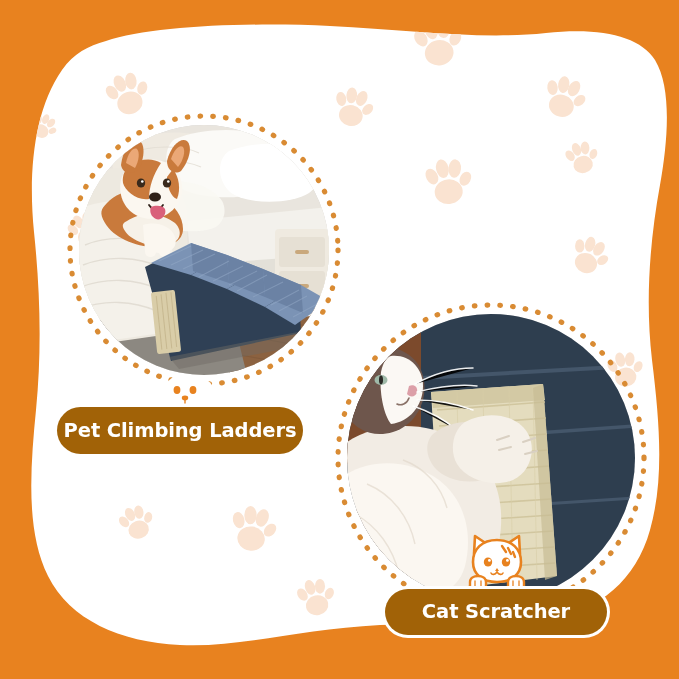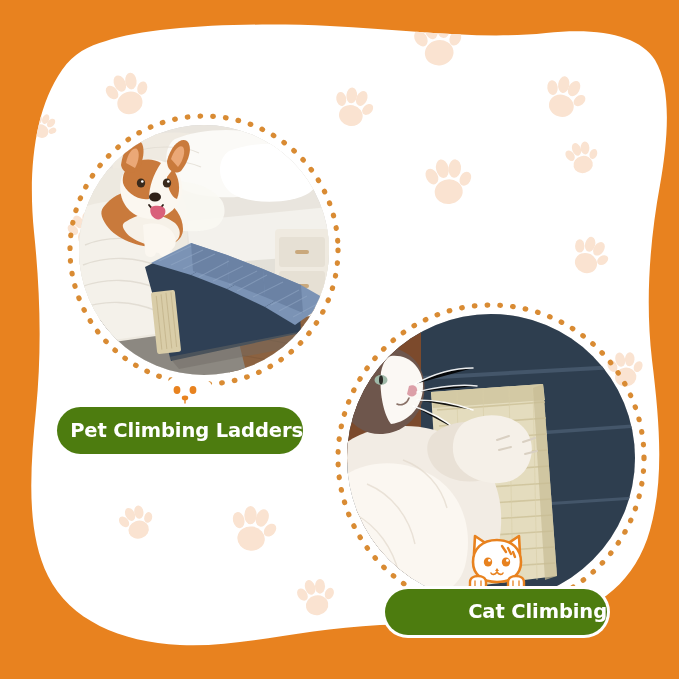--- a/index.html
+++ b/index.html
@@ -35,23 +35,23 @@
   #photo1{left:79px;top:125px;width:250px;height:250px;}
   #ring1{left:62px;top:108px;width:284px;height:284px;}
   #photo2{left:347px;top:314px;width:288px;height:288px;}
   #ring2{left:330px;top:297px;width:322px;height:322px;}
 
   .photo-inner{position:absolute;inset:0;}
 
   
   .badge{
     position:absolute;z-index:9;
-    background:#4d7c0f;
+    background:#a16207;
     border-radius:999px;
-    display:flex;align-items:center;justify-content:flex-end;
+    display:flex;align-items:center;justify-content:center;
     color:#FFFFFF;
     font-weight:bold;
     box-shadow:0 0 0 3px #ffffff;
   }
   #badge1{left:57px;top:407px;width:246px;height:47px;font-size:19.5px;}
   #badge2{left:385px;top:589px;width:222px;height:46px;font-size:19.5px;}
   .badge span{position:relative;top:-0.5px;letter-spacing:-0.1px;}
 
   .mascot{position:absolute;z-index:8;}
   #dog-mascot{left:152px;top:371px;width:66px;height:46px;}
@@ -380,16 +380,16 @@
     <path d="M42 50 C42 46 46 44 50 44 C54 44 58 46 58 50 L58 58 L42 58 Z" fill="#FFFFFF" stroke="#E8821F" stroke-width="2.4"></path>
     <g stroke="#E8821F" stroke-width="1.3" stroke-linecap="round">
       <line x1="9" y1="49" x2="9" y2="54"></line>
         <line x1="15" y1="49" x2="15" y2="54"></line>
       <line x1="47" y1="49" x2="47" y2="54"></line>
         <line x1="53" y1="49" x2="53" y2="54"></line>
     </g>
   </svg>
 
   <div id="badge2" class="badge">
-    <span>Cat Climbing</span>
+    <span>Cat Scratcher</span>
   </div>
 
 </div>
 
 </body></html>

